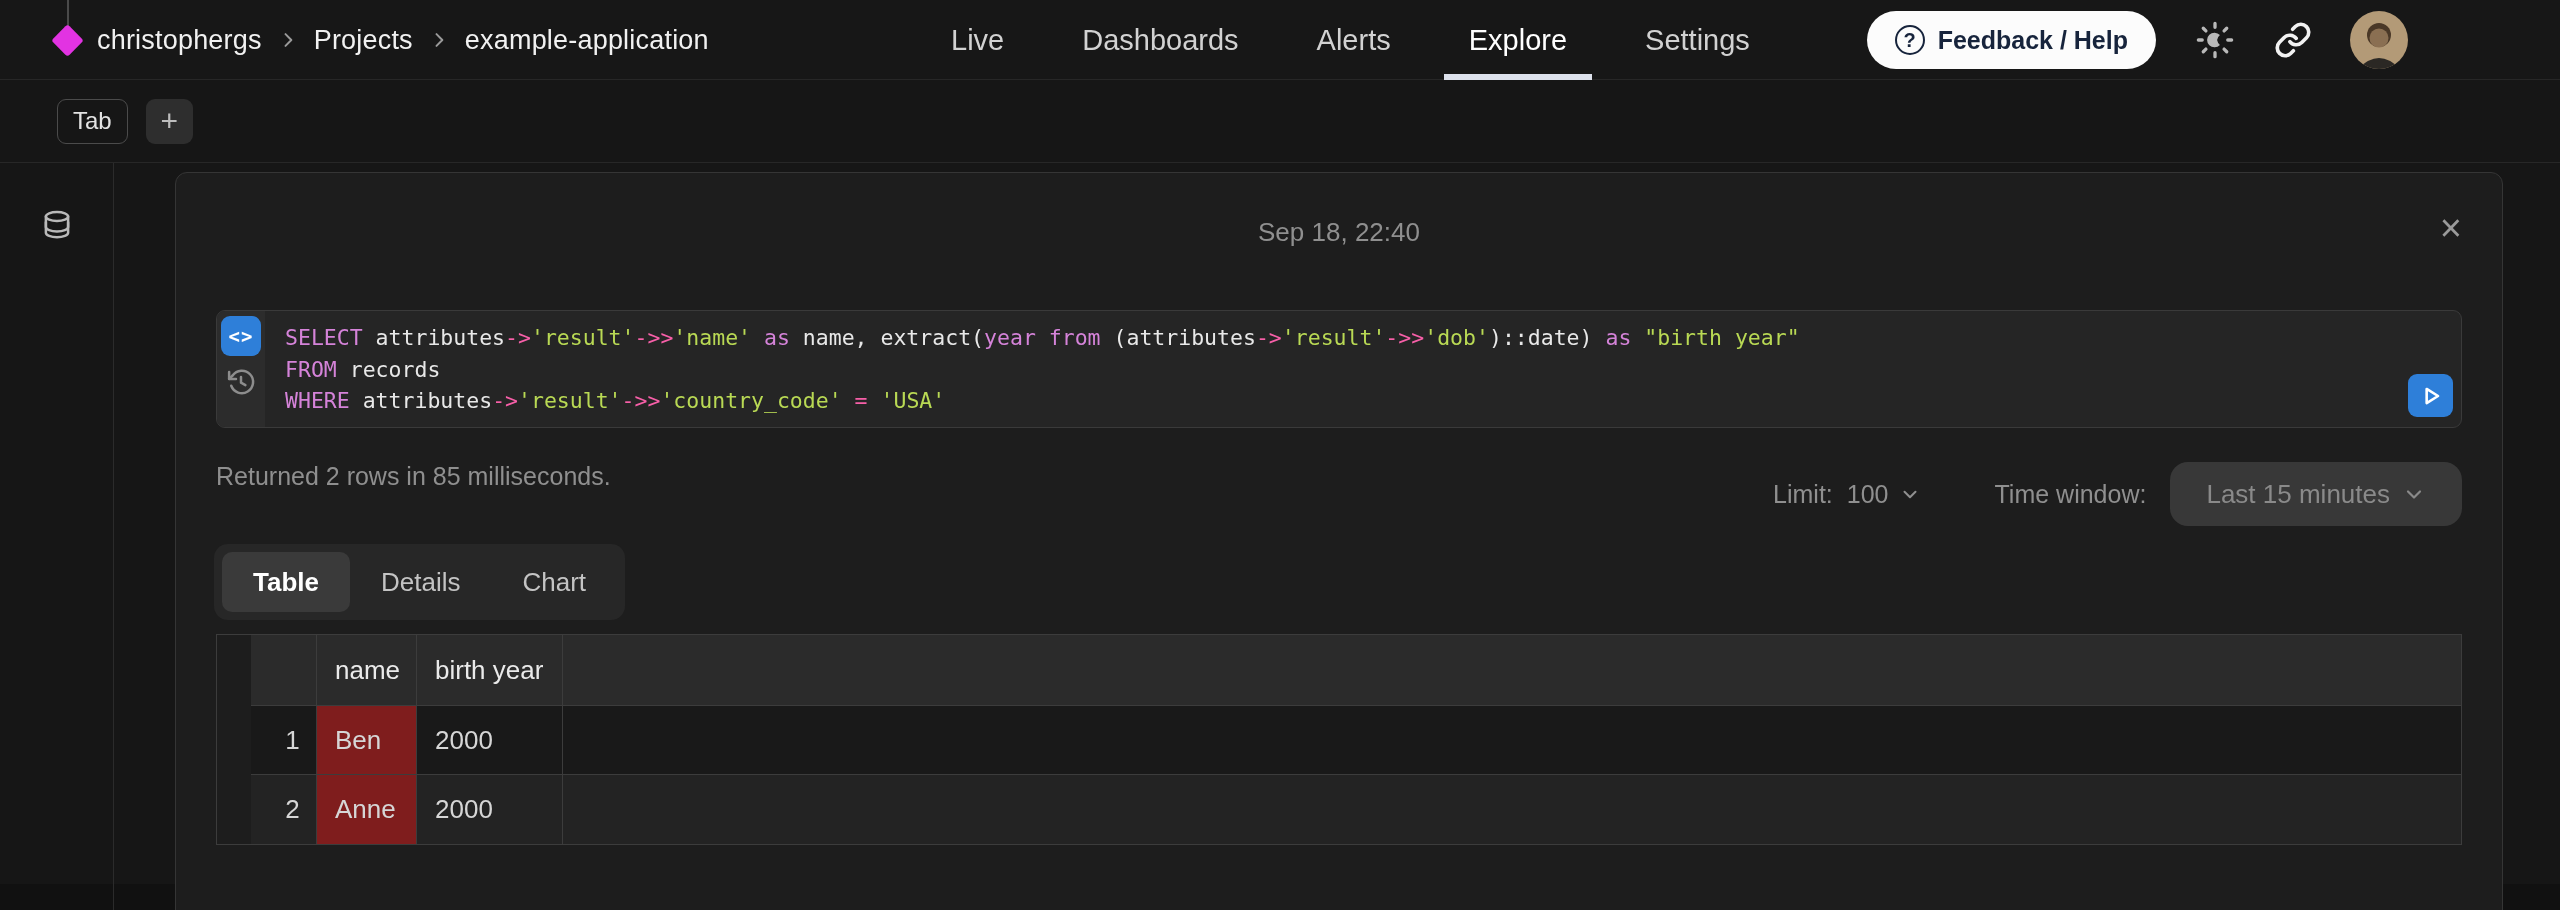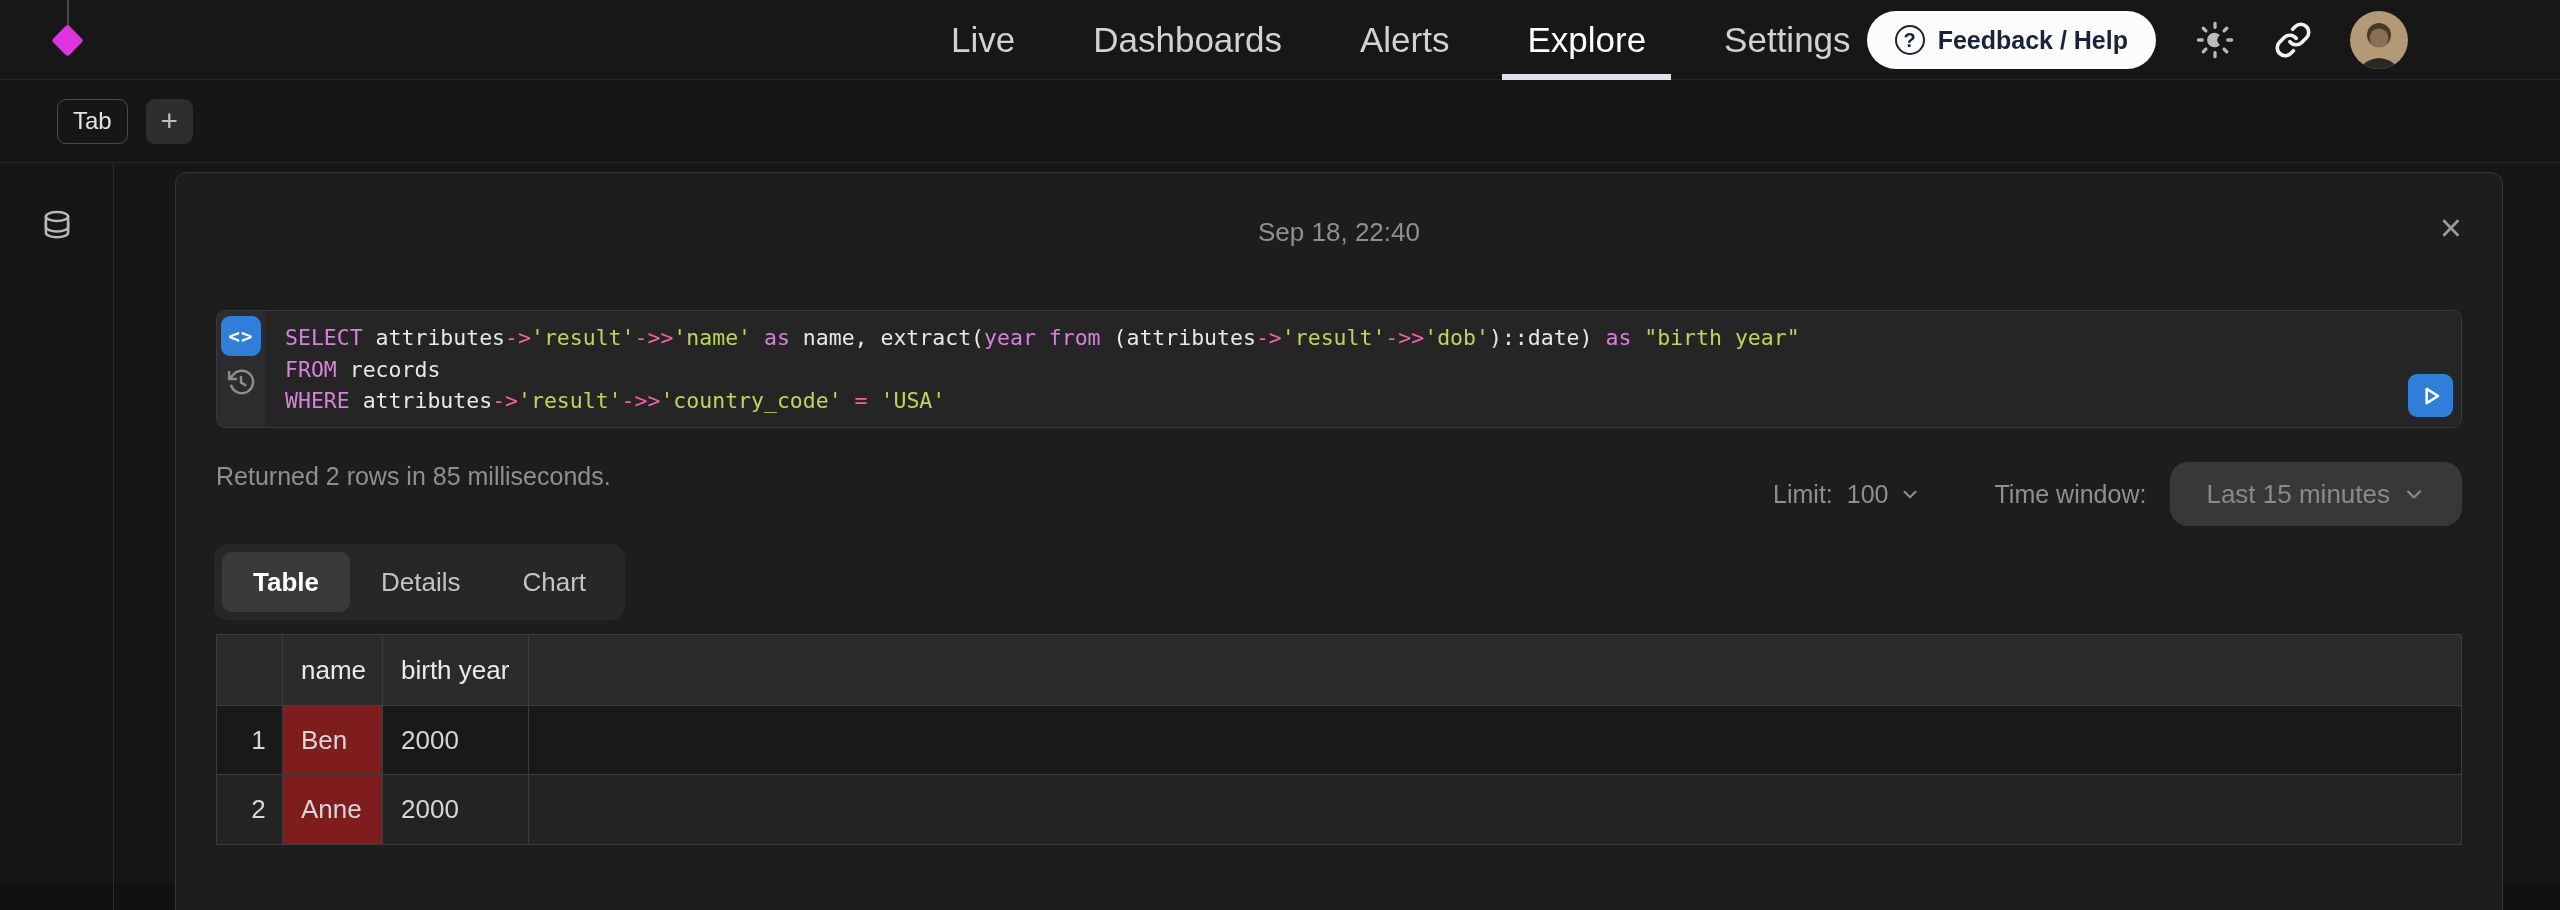--- a/index.html
+++ b/index.html
@@ -18,21 +18,21 @@
   
   .topnav{position:relative;height:80px;background:var(--nav-bg);border-bottom:1px solid #272727;z-index:5;}
   .brandcrumb{position:absolute;left:56px;top:0;height:80px;display:flex;align-items:center;gap:18px;}
   .logo-stem{position:absolute;left:67px;top:0;width:2px;height:27px;background:#4a4a4a;}
   .diamond{width:23px;height:23px;background:#e233e2;transform:rotate(45deg);border-radius:3px;flex:0 0 auto;}
   .crumbs{display:flex;align-items:center;gap:16px;font-size:27px;color:#f1f1f1;letter-spacing:.2px;}
   .crumb{cursor:pointer;}
   .crumb-sep{display:flex;align-items:center;color:#9a9a9a;}
   .navlinks{position:absolute;left:912px;top:0;height:80px;display:flex;align-items:center;}
   .navitem{position:relative;height:80px;display:flex;align-items:center;padding:0 25px;margin:0 14px;
-    font-size:35px;color:#d2d2d2;cursor:pointer;}
+    font-size:29px;color:#d2d2d2;cursor:pointer;}
   .navitem.active{color:#ffffff;}
   .navitem.active .under{position:absolute;left:0;right:0;bottom:0;height:6px;background:#dde1ec;}
   .right-cluster{position:absolute;right:152px;top:0;height:80px;display:flex;align-items:center;gap:38px;}
   .feedback-pill{display:flex;align-items:center;gap:13px;background:#fcfcfc;color:#17243c;
     height:58px;padding:0 28px;border-radius:30px;font-size:25px;font-weight:700;cursor:pointer;}
   .qicon{width:30px;height:30px;border:2.5px solid #17243c;border-radius:50%;display:flex;
     align-items:center;justify-content:center;font-size:20px;font-weight:700;}
   .iconbtn{display:flex;align-items:center;justify-content:center;cursor:pointer;}
   .avatar{width:58px;height:58px;border-radius:50%;overflow:hidden;cursor:pointer;flex:0 0 auto;}
 
@@ -84,40 +84,55 @@
 
   
   .segmented{margin:16px 0 0 38px;display:inline-flex;align-items:center;background:#272727;
     border-radius:14px;padding:8px;}
   .seg-item{height:60px;display:flex;align-items:center;padding:0 31px;font-size:26px;color:#c4c4c4;
     border-radius:10px;cursor:pointer;}
   .seg-item.active{background:#3a3a3a;color:#ffffff;font-weight:700;}
 
   
   .rtable{margin:14px 40px 0;border:1px solid var(--tbl-border);
-    display:grid;grid-template-columns:66px 100px 146px 1fr;grid-auto-rows:auto;}
+    display:grid;grid-template-columns:66px 100px 146px 1fr;grid-auto-rows:auto;padding-left:34px;}
   .cell{border-right:1px solid var(--tbl-border);border-bottom:1px solid var(--tbl-border);
     display:flex;align-items:center;}
   .cell:nth-child(4n){border-right:none;}
   .hcell{height:71px;background:#2b2b2b;font-size:26px;font-weight:500;color:#eaeaea;padding-left:18px;}
   .hcell.empty{padding-left:0;}
   .rownum{justify-content:center;color:#7d7d7d;font-size:20px;padding-left:0;}
   .dcell{height:69px;font-size:26px;color:#d6d6d6;padding-left:18px;}
   .rtable .lastrow{border-bottom:none;}
   svg{display:block;}
 </style>
 </head>
 <body>
 
 <div class="canvas">
 
   <div class="topnav">
     <div class="logo-stem"></div>
     <div class="brandcrumb">
       <div class="diamond"></div>
+      <div class="crumbs" id="crumbs">
+          <span class="crumb">christophergs</span>
+          <span class="crumb-sep">
+            <svg width="20" height="20" viewBox="0 0 24 24" fill="none" stroke="#9a9a9a" stroke-width="2.4" stroke-linecap="round" stroke-linejoin="round">
+              <polyline points="9 5 16 12 9 19"></polyline>
+            </svg>
+          </span>
+          <span class="crumb">Projects</span>
+          <span class="crumb-sep">
+            <svg width="20" height="20" viewBox="0 0 24 24" fill="none" stroke="#9a9a9a" stroke-width="2.4" stroke-linecap="round" stroke-linejoin="round">
+              <polyline points="9 5 16 12 9 19"></polyline>
+            </svg>
+          </span>
+          <span class="crumb">example-application</span>
+        </div>
     </div>
     <div class="navlinks" id="navlinks">
         <div class="navitem">Live</div>
         <div class="navitem">Dashboards</div>
         <div class="navitem">Alerts</div>
         <div class="navitem active">Explore<span class="under"></span></div>
         <div class="navitem">Settings</div>
       </div>
     <div class="right-cluster">
       <div class="feedback-pill">

